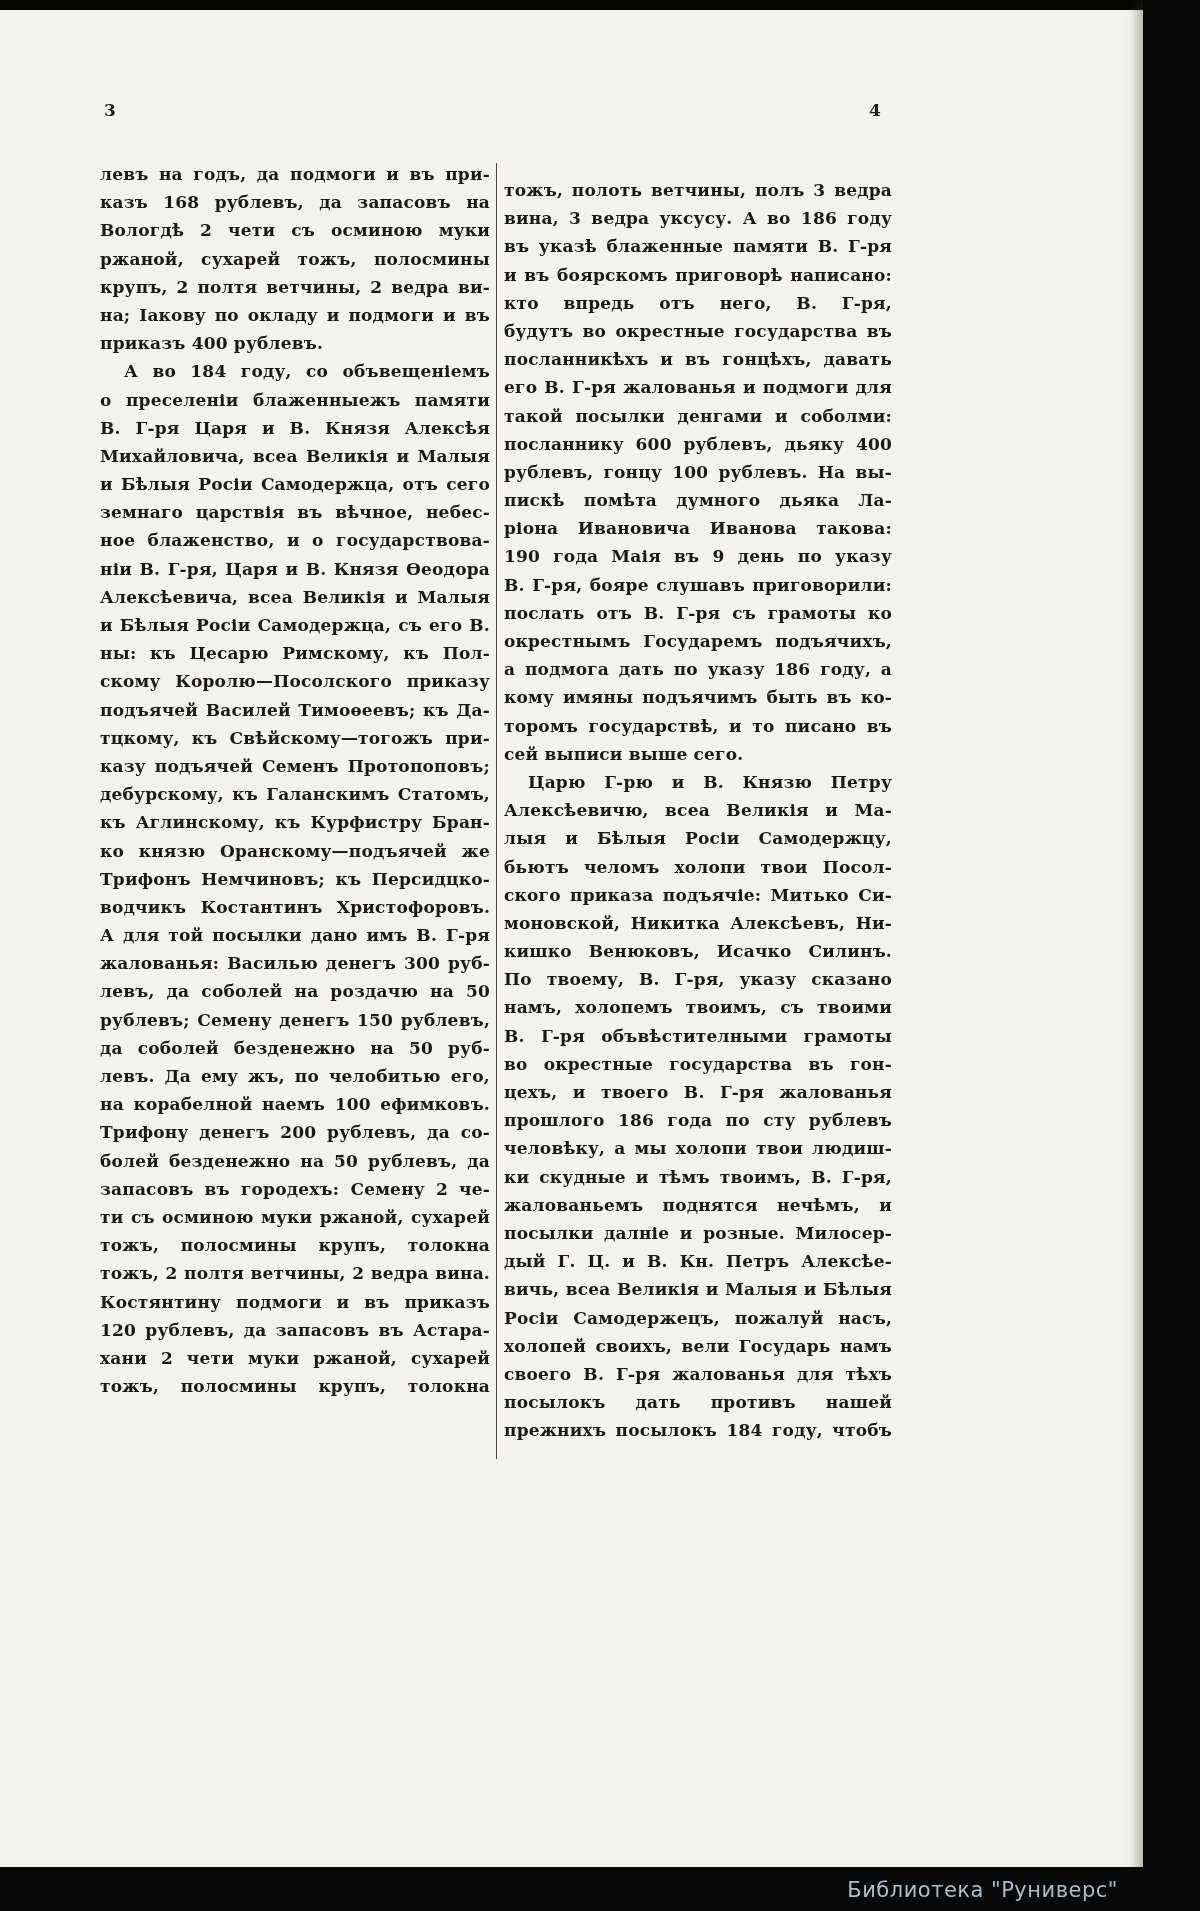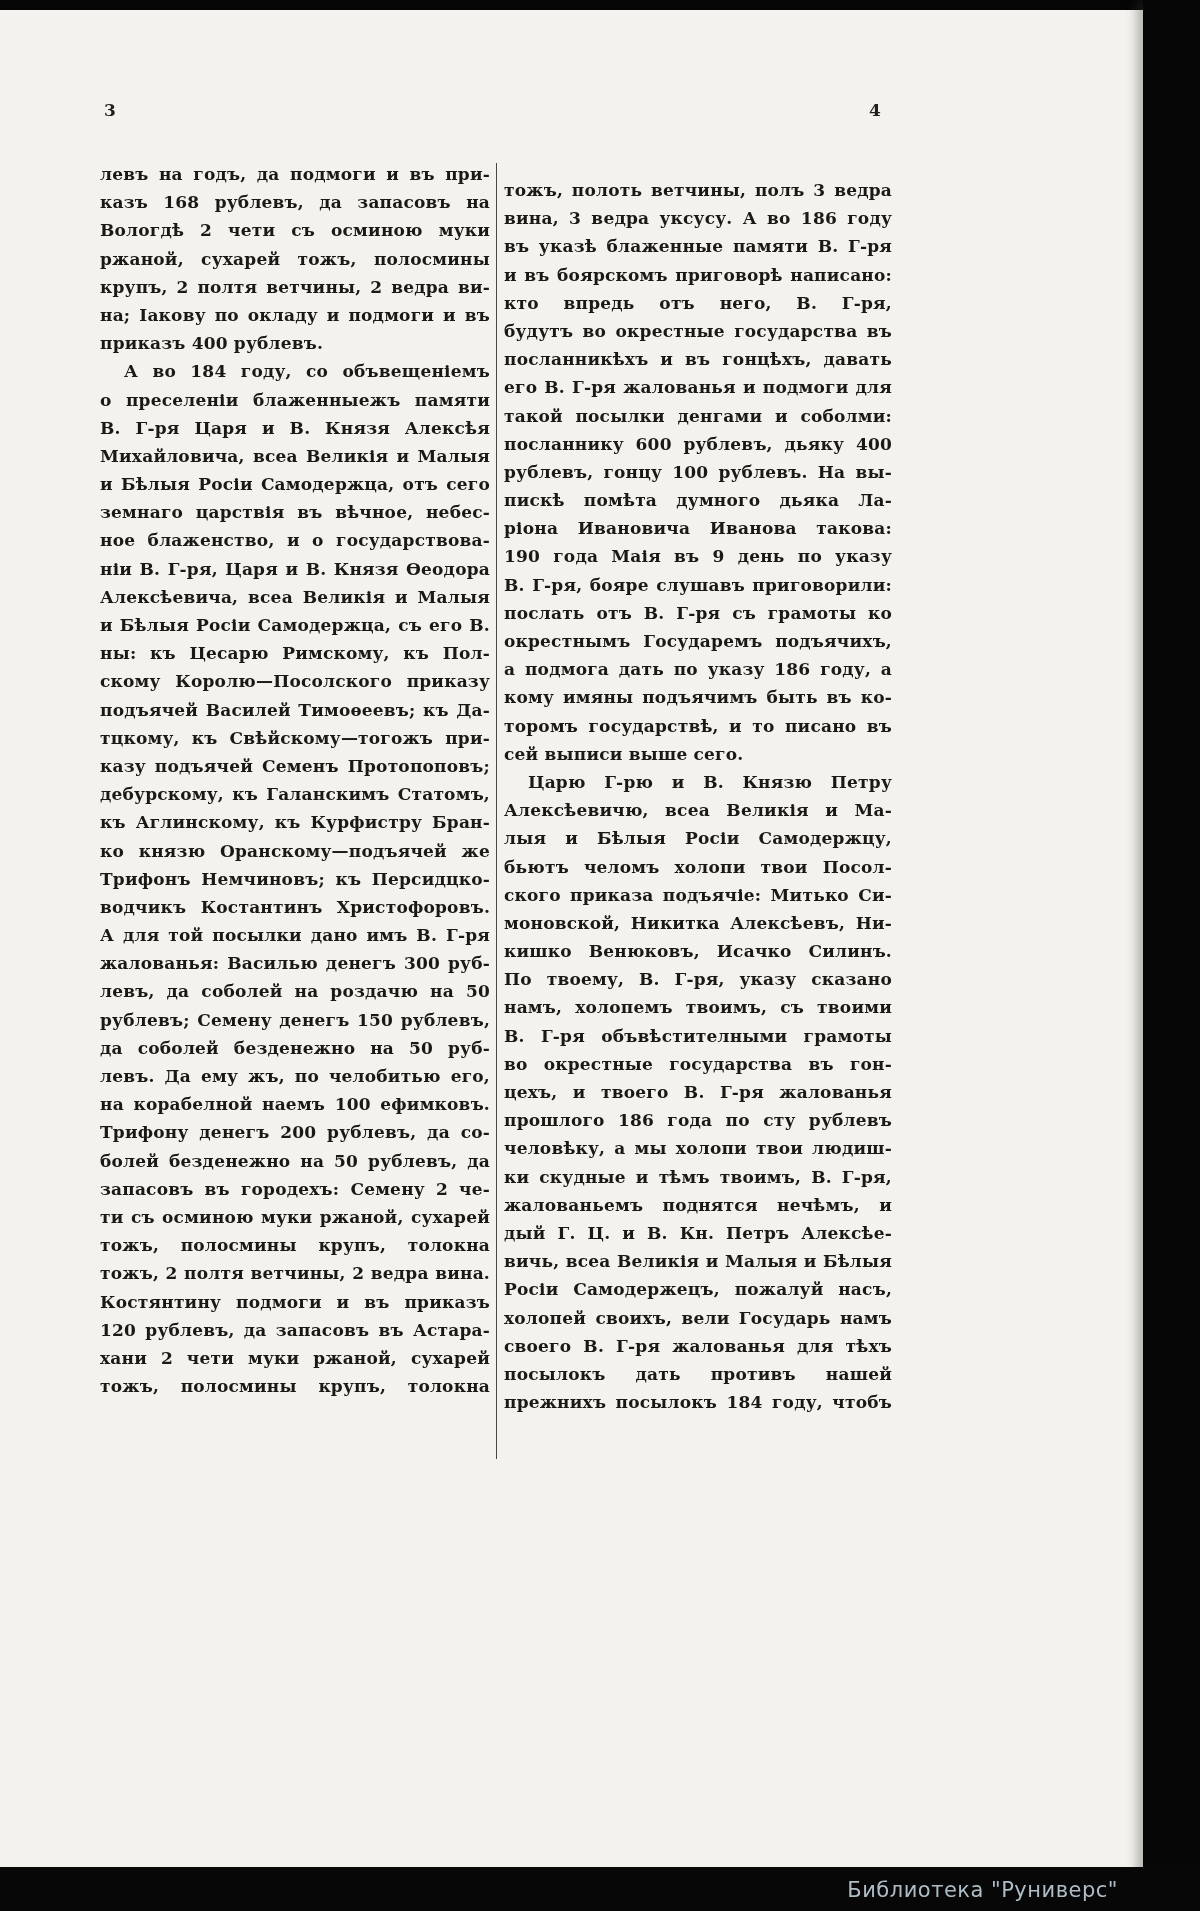--- a/index.html
+++ b/index.html
@@ -171,20 +171,21 @@
       <div class="tline">кишко Венюковъ, Исачко Силинъ.</div>
       <div class="tline">По твоему, В. Г-ря, указу сказано</div>
       <div class="tline">намъ, холопемъ твоимъ, съ твоими</div>
       <div class="tline">В. Г-ря объвѣстителными грамоты</div>
       <div class="tline">во окрестные государства въ гон-</div>
       <div class="tline">цехъ, и твоего В. Г-ря жалованья</div>
       <div class="tline">прошлого 186 года по сту рублевъ</div>
       <div class="tline">человѣку, а мы холопи твои людиш-</div>
       <div class="tline">ки скудные и тѣмъ твоимъ, В. Г-ря,</div>
       <div class="tline">жалованьемъ поднятся нечѣмъ, и</div>
+      <div class="tline">посылки далніе и розные. Милосер-</div>
       <div class="tline">дый Г. Ц. и В. Кн. Петръ Алексѣе-</div>
       <div class="tline">вичь, всеа Великія и Малыя и Бѣлыя</div>
       <div class="tline">Росіи Самодержецъ, пожалуй насъ,</div>
       <div class="tline">холопей своихъ, вели Государь намъ</div>
       <div class="tline">своего В. Г-ря жалованья для тѣхъ</div>
       <div class="tline">посылокъ дать противъ нашей братьи</div>
       <div class="tline">прежнихъ посылокъ 184 году, чтобъ</div>
     </div>
 
   <div class="edge-top"></div>

